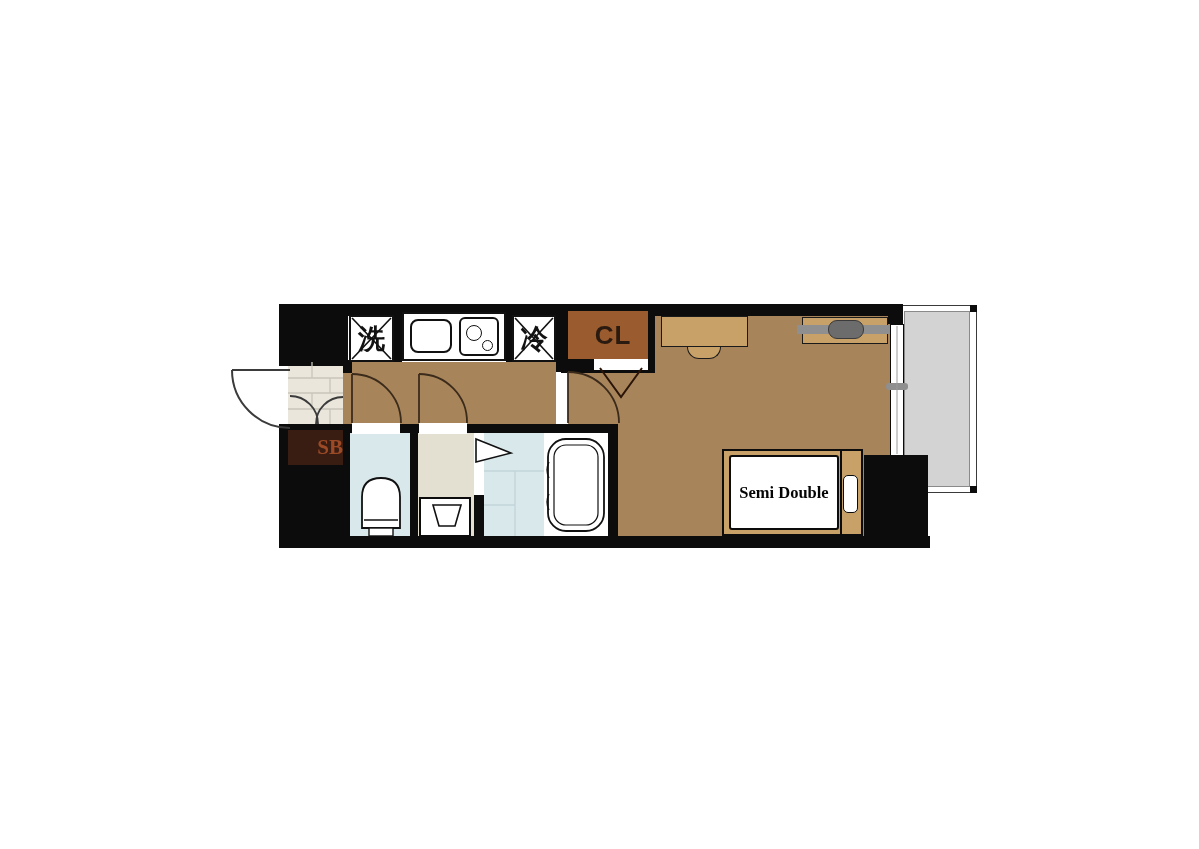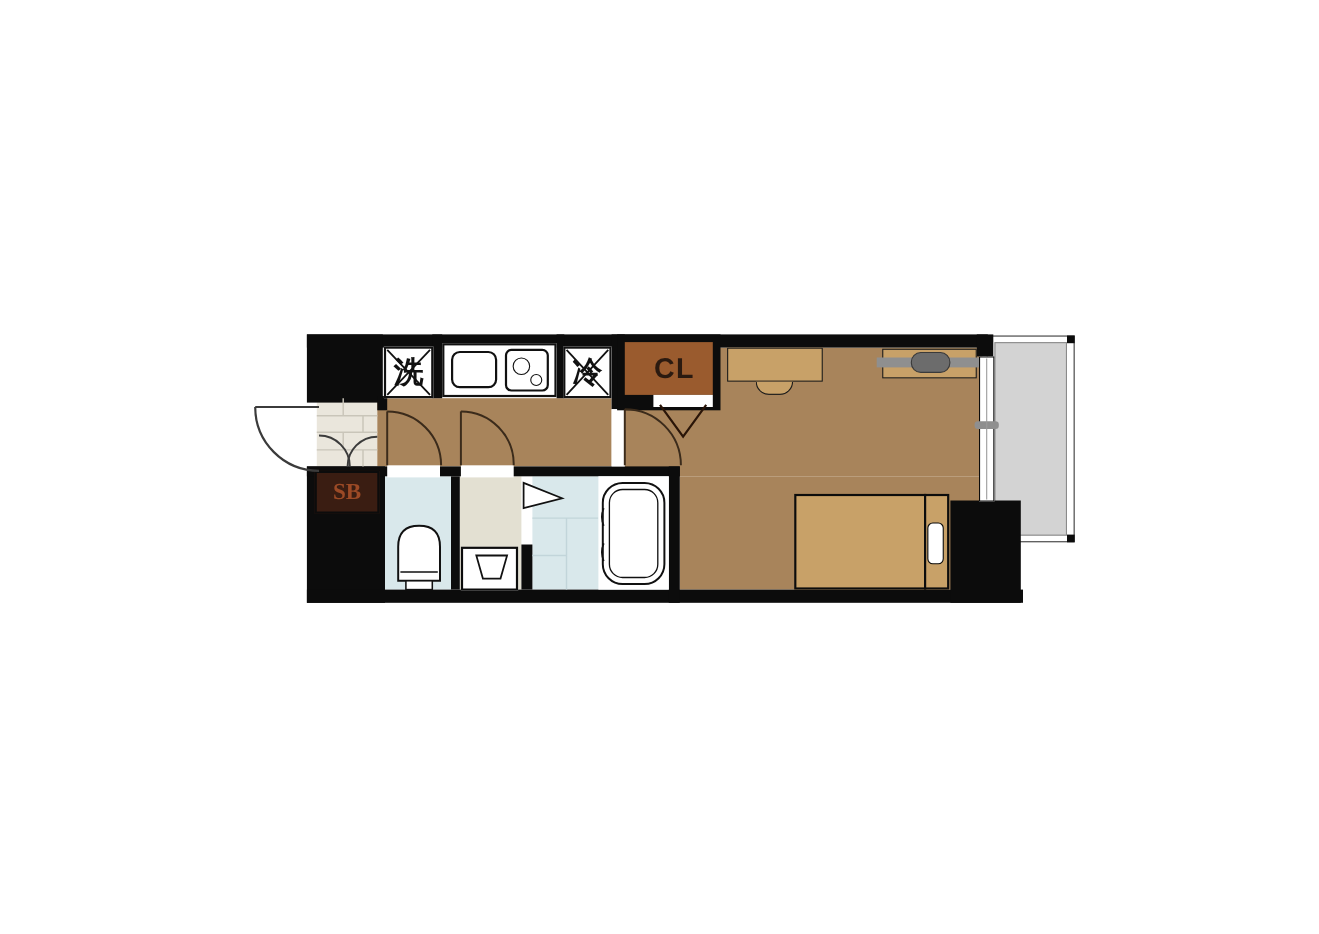--- a/index.html
+++ b/index.html
@@ -80,32 +80,35 @@
     </svg>
     <span class="kanji">冷</span>
   </div>
 
   <div class="f wall" style="left:561px;top:304px;width:94px;height:69px;"></div>
   <div class="f" style="left:568px;top:311px;width:80px;height:48px;background:#9A5B2E;display:flex;align-items:center;justify-content:center;">
     <span id="cl-label">CL</span>
   </div>
   <div class="f open" style="left:594px;top:359px;width:54px;height:11px;"></div>
 
-  <div class="f" style="left:286px;top:428px;width:59px;height:39px;background:#3A1D12;border:2px solid #0C0C0C;display:flex;align-items:center;justify-content:center;">
+  <div class="f" style="left:286px;top:428px;width:59px;height:39px;background:#3A1D12;border:2px solid #0C0C0C;display:flex;align-items:center;justify-content:flex-end;">
     <span id="sb-label">SB</span>
   </div>
 
   <div class="f tan" style="left:661px;top:316px;width:87px;height:31px;"></div>
   <div class="f tan" style="left:687px;top:347px;width:34px;height:12px;border-top:none;border-radius:0 0 17px 17px;"></div>
   <div class="f tan" style="left:802px;top:317px;width:86px;height:27px;"></div>
   <div class="f" style="left:797px;top:325px;width:97px;height:9px;background:#8F8F8F;"></div>
   <div class="f" style="left:828px;top:320px;width:36px;height:19px;background:#6C6C6C;border:1.5px solid #3a3a3a;border-radius:9px;"></div>
 
   <div class="f tan" style="left:722px;top:449px;width:141px;height:87px;border:2px solid #0C0C0C;"></div>
   <div class="f wall" style="left:840px;top:449px;width:2px;height:87px;"></div>
+  <div class="f" style="left:729px;top:455px;width:110px;height:75px;background:#fff;border:2px solid #0C0C0C;border-radius:3px;display:flex;align-items:center;justify-content:center;">
+    <span id="bed-label">Semi Double</span>
+  </div>
   <div class="f" style="left:843px;top:475px;width:15px;height:38px;background:#fff;border:1.5px solid #0C0C0C;border-radius:5px;"></div>
 
   <div class="f" style="left:890px;top:324px;width:14px;height:132px;background:#fff;border:1.5px solid #0C0C0C;"></div>
   <div class="f" style="left:886px;top:383px;width:22px;height:7px;background:#8F8F8F;border-radius:3px;"></div>
 
   <div class="f" style="left:419px;top:497px;width:52px;height:40px;background:#fff;border:2px solid #0C0C0C;"></div>
 
   <svg class="overlay" width="1199" height="849" viewBox="0 0 1199 849">
 
     <g stroke="#C9C5B9" stroke-width="1.3">

